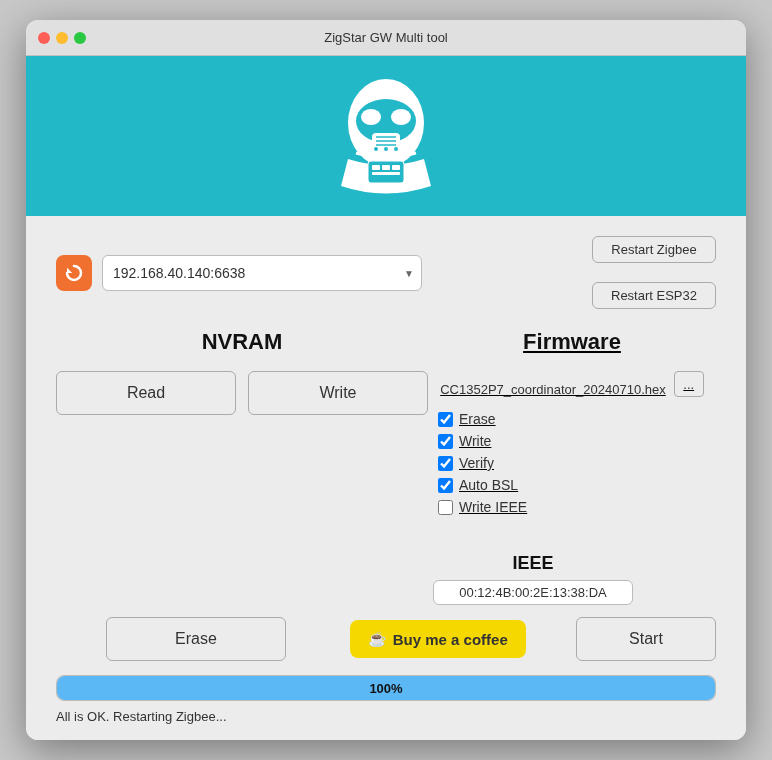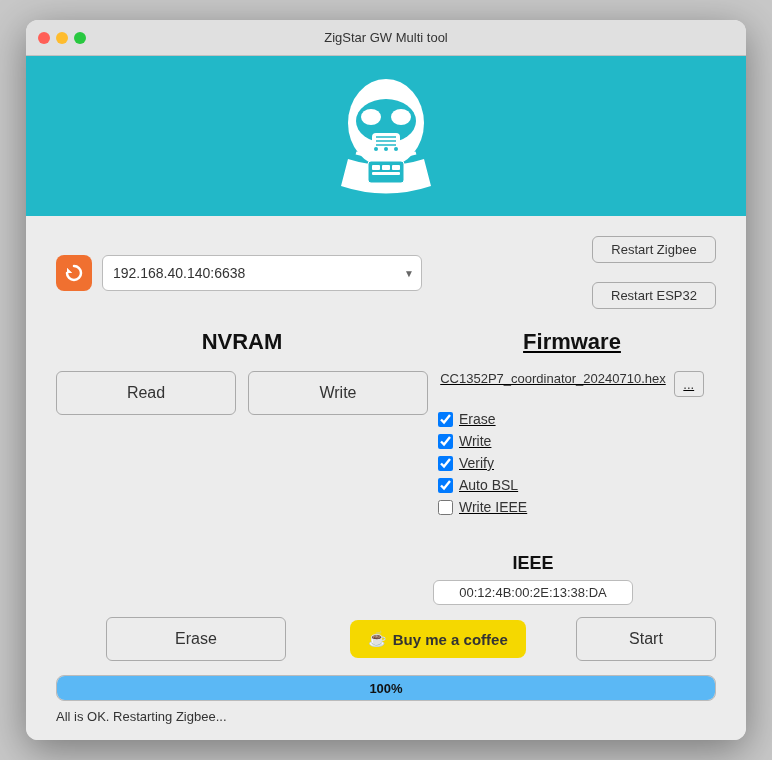--- a/index.html
+++ b/index.html
@@ -161,21 +161,21 @@
       border-radius: 6px;
       width: 180px;
       height: 44px;
       font-size: 16px;
       cursor: pointer;
       color: #333;
     }
     
     .firmware-file-row {
       display: flex;
-      align-items: flex-start;
+      align-items: flex-end;
       justify-content: center;
       gap: 8px;
       margin-bottom: 14px;
     }
     .firmware-filename {
       font-size: 13px;
       color: #333;
     }
     .btn-browse {
       background: #ececec;

